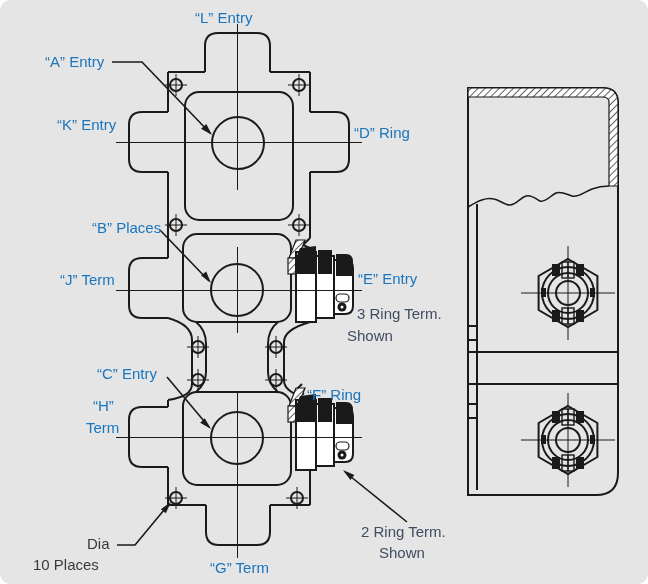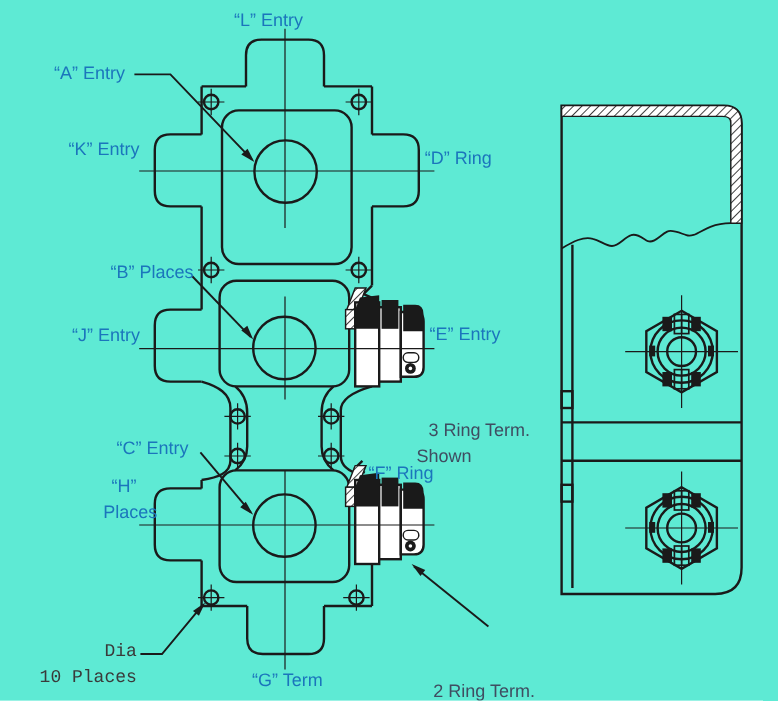--- a/index.html
+++ b/index.html
@@ -1,27 +1,27 @@
 <!DOCTYPE html>
 <html><head>
 <meta charset="utf-8">
 <style>
   html,body{margin:0;padding:0;background:#fff;}
   #stage{position:relative;width:648px;height:584px;background:#fff;overflow:hidden;
          font-family:"Liberation Sans", sans-serif;}
   #drawing{position:absolute;left:0;top:0;}
   .label{position:absolute;font-size:15px;line-height:1.25;white-space:nowrap;}
   .blue{color:var(--entry-label,#1b75bc);}
-  .navy{color:var(--note,#3f4d61);margin-top:45px;}
-  .gray{color:var(--dia-note,#3a3a3a);font-family:Liberation Mono, monospace;}
+  .navy{color:var(--note,#3f4d61);}
+  .gray{color:var(--dia-note,#3a3a3a);}
 </style>
 </head>
 <body>
 
-<div id="stage" style="--entry-label: #1b75bc; --note: #3f4d61; --dia-note: #3a3a3a; background: #5eead4;">
+<div id="stage" style="--entry-label: #1b75bc; --note: #3f4d61; --dia-note: #3a3a3a; background: #e5e5e5; border-radius: 11px;">
 
 <svg id="drawing" width="648" height="584" viewBox="0 0 648 584">
   <defs>
     <pattern id="hatch" patternUnits="userSpaceOnUse" width="5" height="5" patternTransform="rotate(45)">
       <rect width="5" height="5" fill="#fff"></rect>
       <line x1="0" y1="0" x2="0" y2="5" stroke="#1a1a1a" stroke-width="1.4"></line>
     </pattern>
   </defs>
 
   <g stroke="#1a1a1a" fill="none" stroke-width="2">
@@ -192,27 +192,27 @@
     <path d="M407,522 L345,472"></path>
     <polygon fill="#1a1a1a" stroke="none" points="343,470 354.4,475.1 350.4,480.1"></polygon>
   </g>
 </svg>
 
   <div class="label blue" style="left:195px;top:9px">“L” Entry</div>
   <div class="label blue" style="left:45px;top:53px">“A” Entry</div>
   <div class="label blue" style="left:57px;top:116px">“K” Entry</div>
   <div class="label blue" style="left:354px;top:124px">“D” Ring</div>
   <div class="label blue" style="left:92px;top:219px">“B” Places</div>
-  <div class="label blue" style="left:60px;top:271px">“J” Entry</div>
+  <div class="label blue" style="left:60px;top:271px">“J” Term</div>
   <div class="label blue" style="left:358px;top:270px">“E” Entry</div>
   <div class="label navy" style="left:357px;top:305px">3 Ring Term.</div>
   <div class="label navy" style="left:347px;top:327px">Shown</div>
   <div class="label blue" style="left:97px;top:365px">“C” Entry</div>
   <div class="label blue" style="left:307px;top:386px">“F” Ring</div>
   <div class="label blue" style="left:93px;top:397px">“H”</div>
-  <div class="label blue" style="left:86px;top:419px">Places</div>
+  <div class="label blue" style="left:86px;top:419px">Term</div>
   <div class="label gray" style="left:87px;top:535px">Dia</div>
   <div class="label gray" style="left:33px;top:556px">10 Places</div>
   <div class="label navy" style="left:361px;top:523px">2 Ring Term.</div>
   <div class="label navy" style="left:379px;top:544px">Shown</div>
   <div class="label blue" style="left:210px;top:559px">“G” Term</div>
 
 </div>
 
 </body></html>

